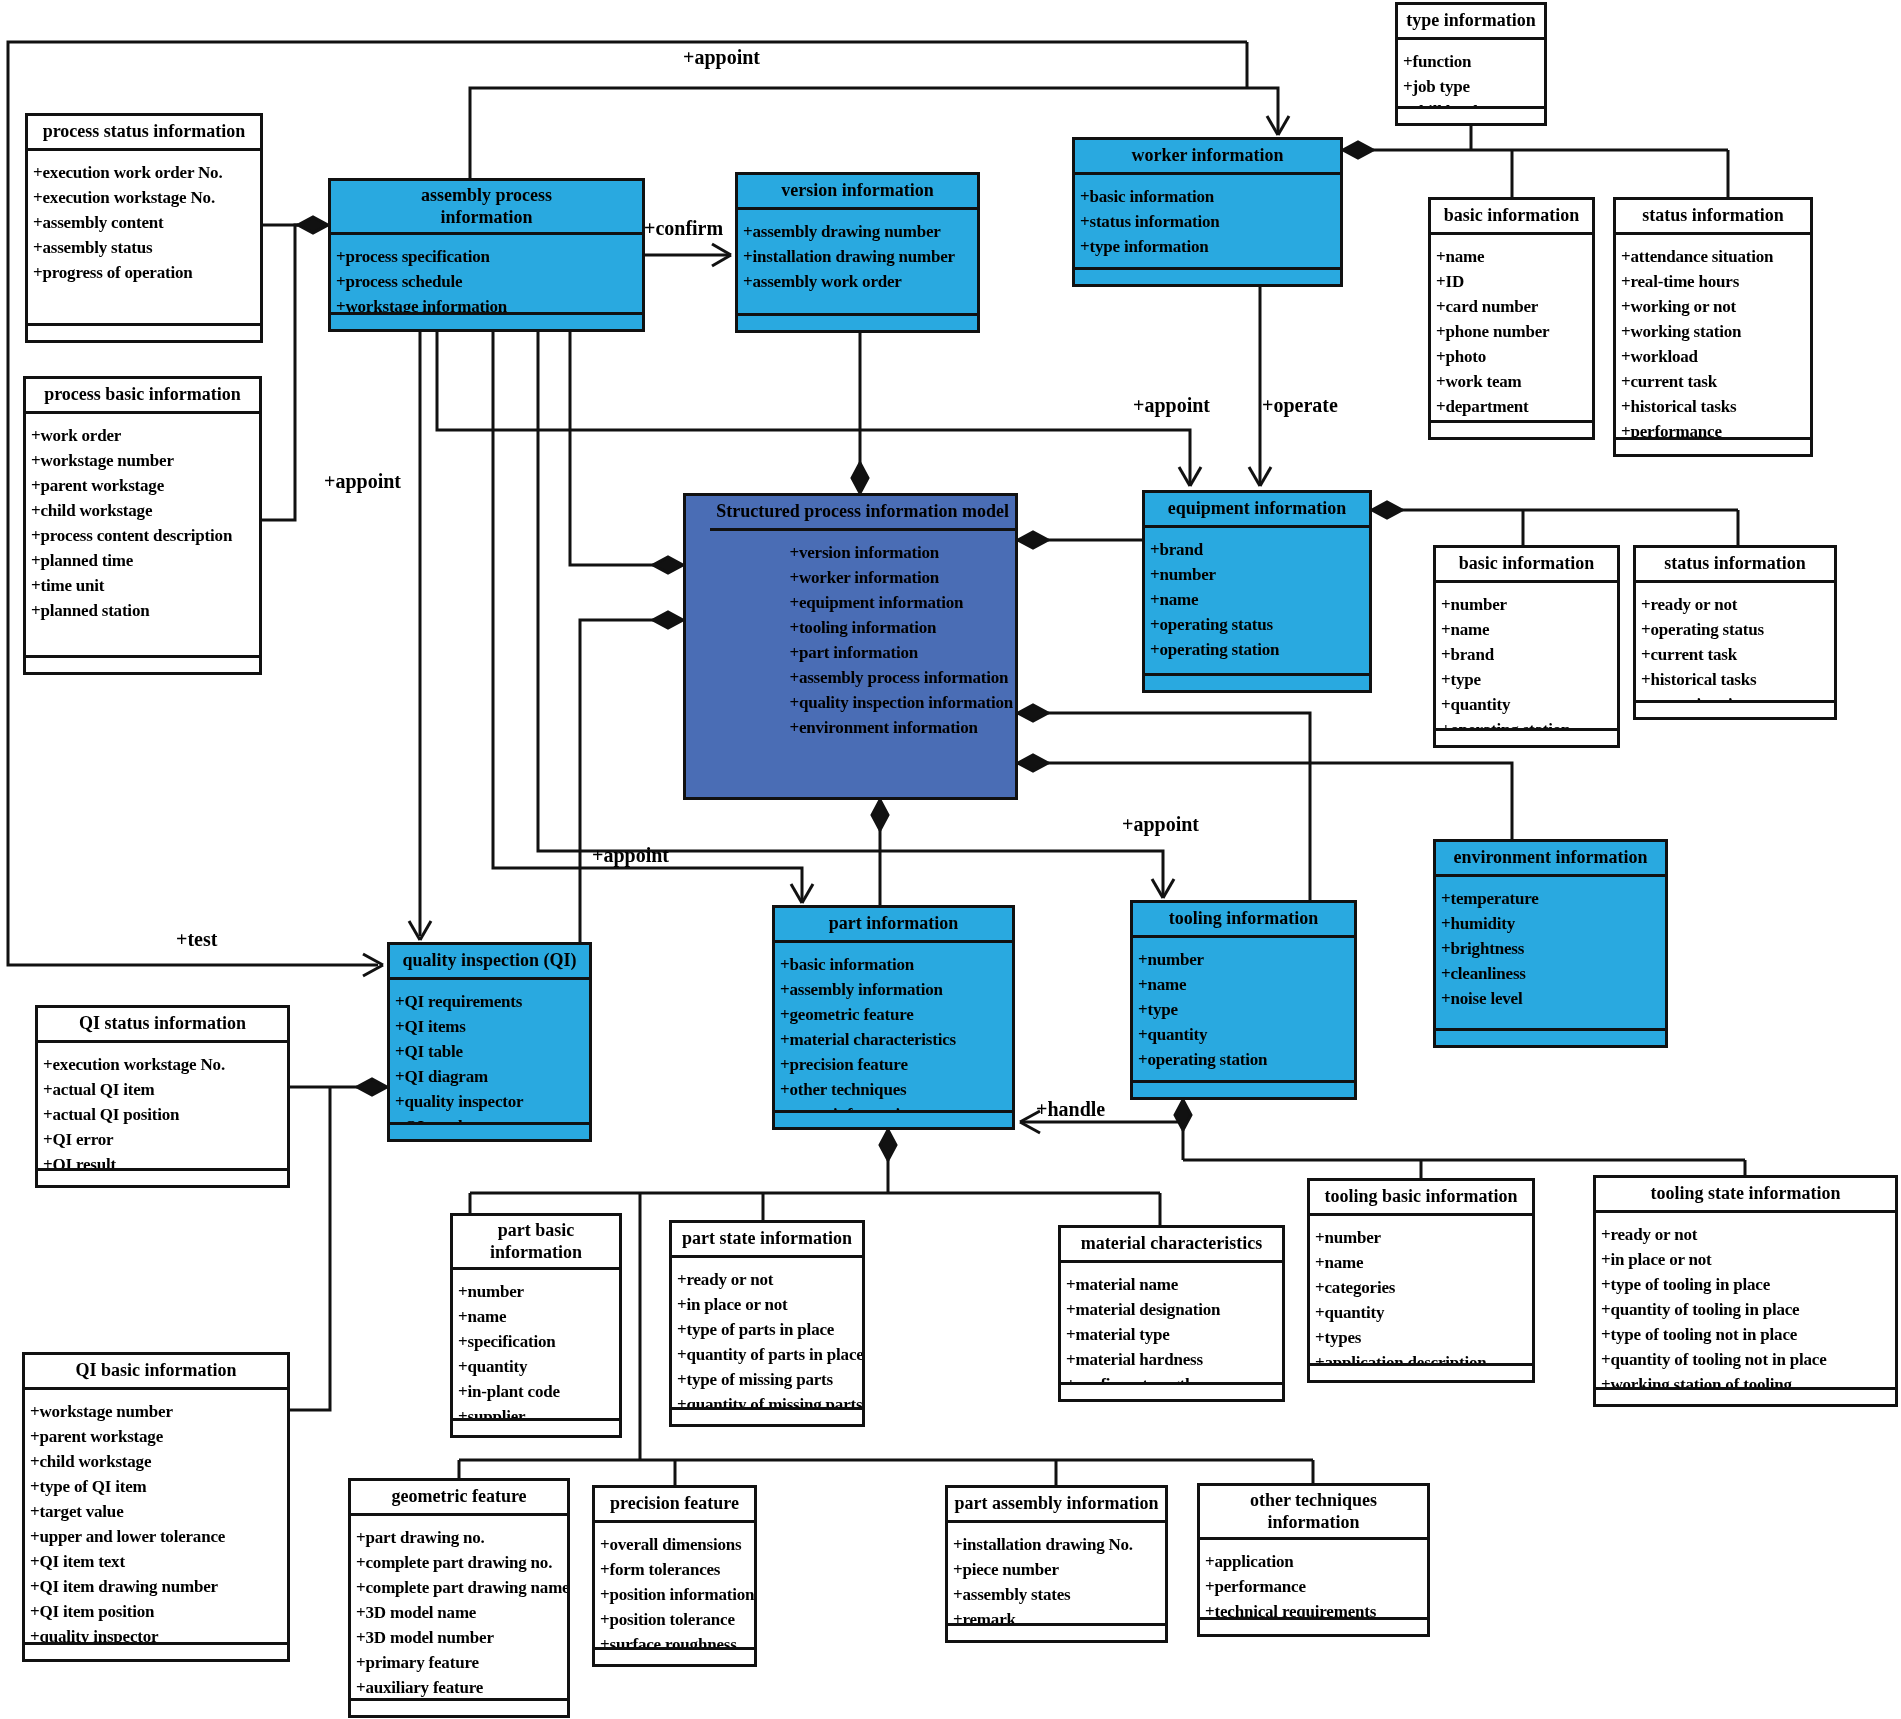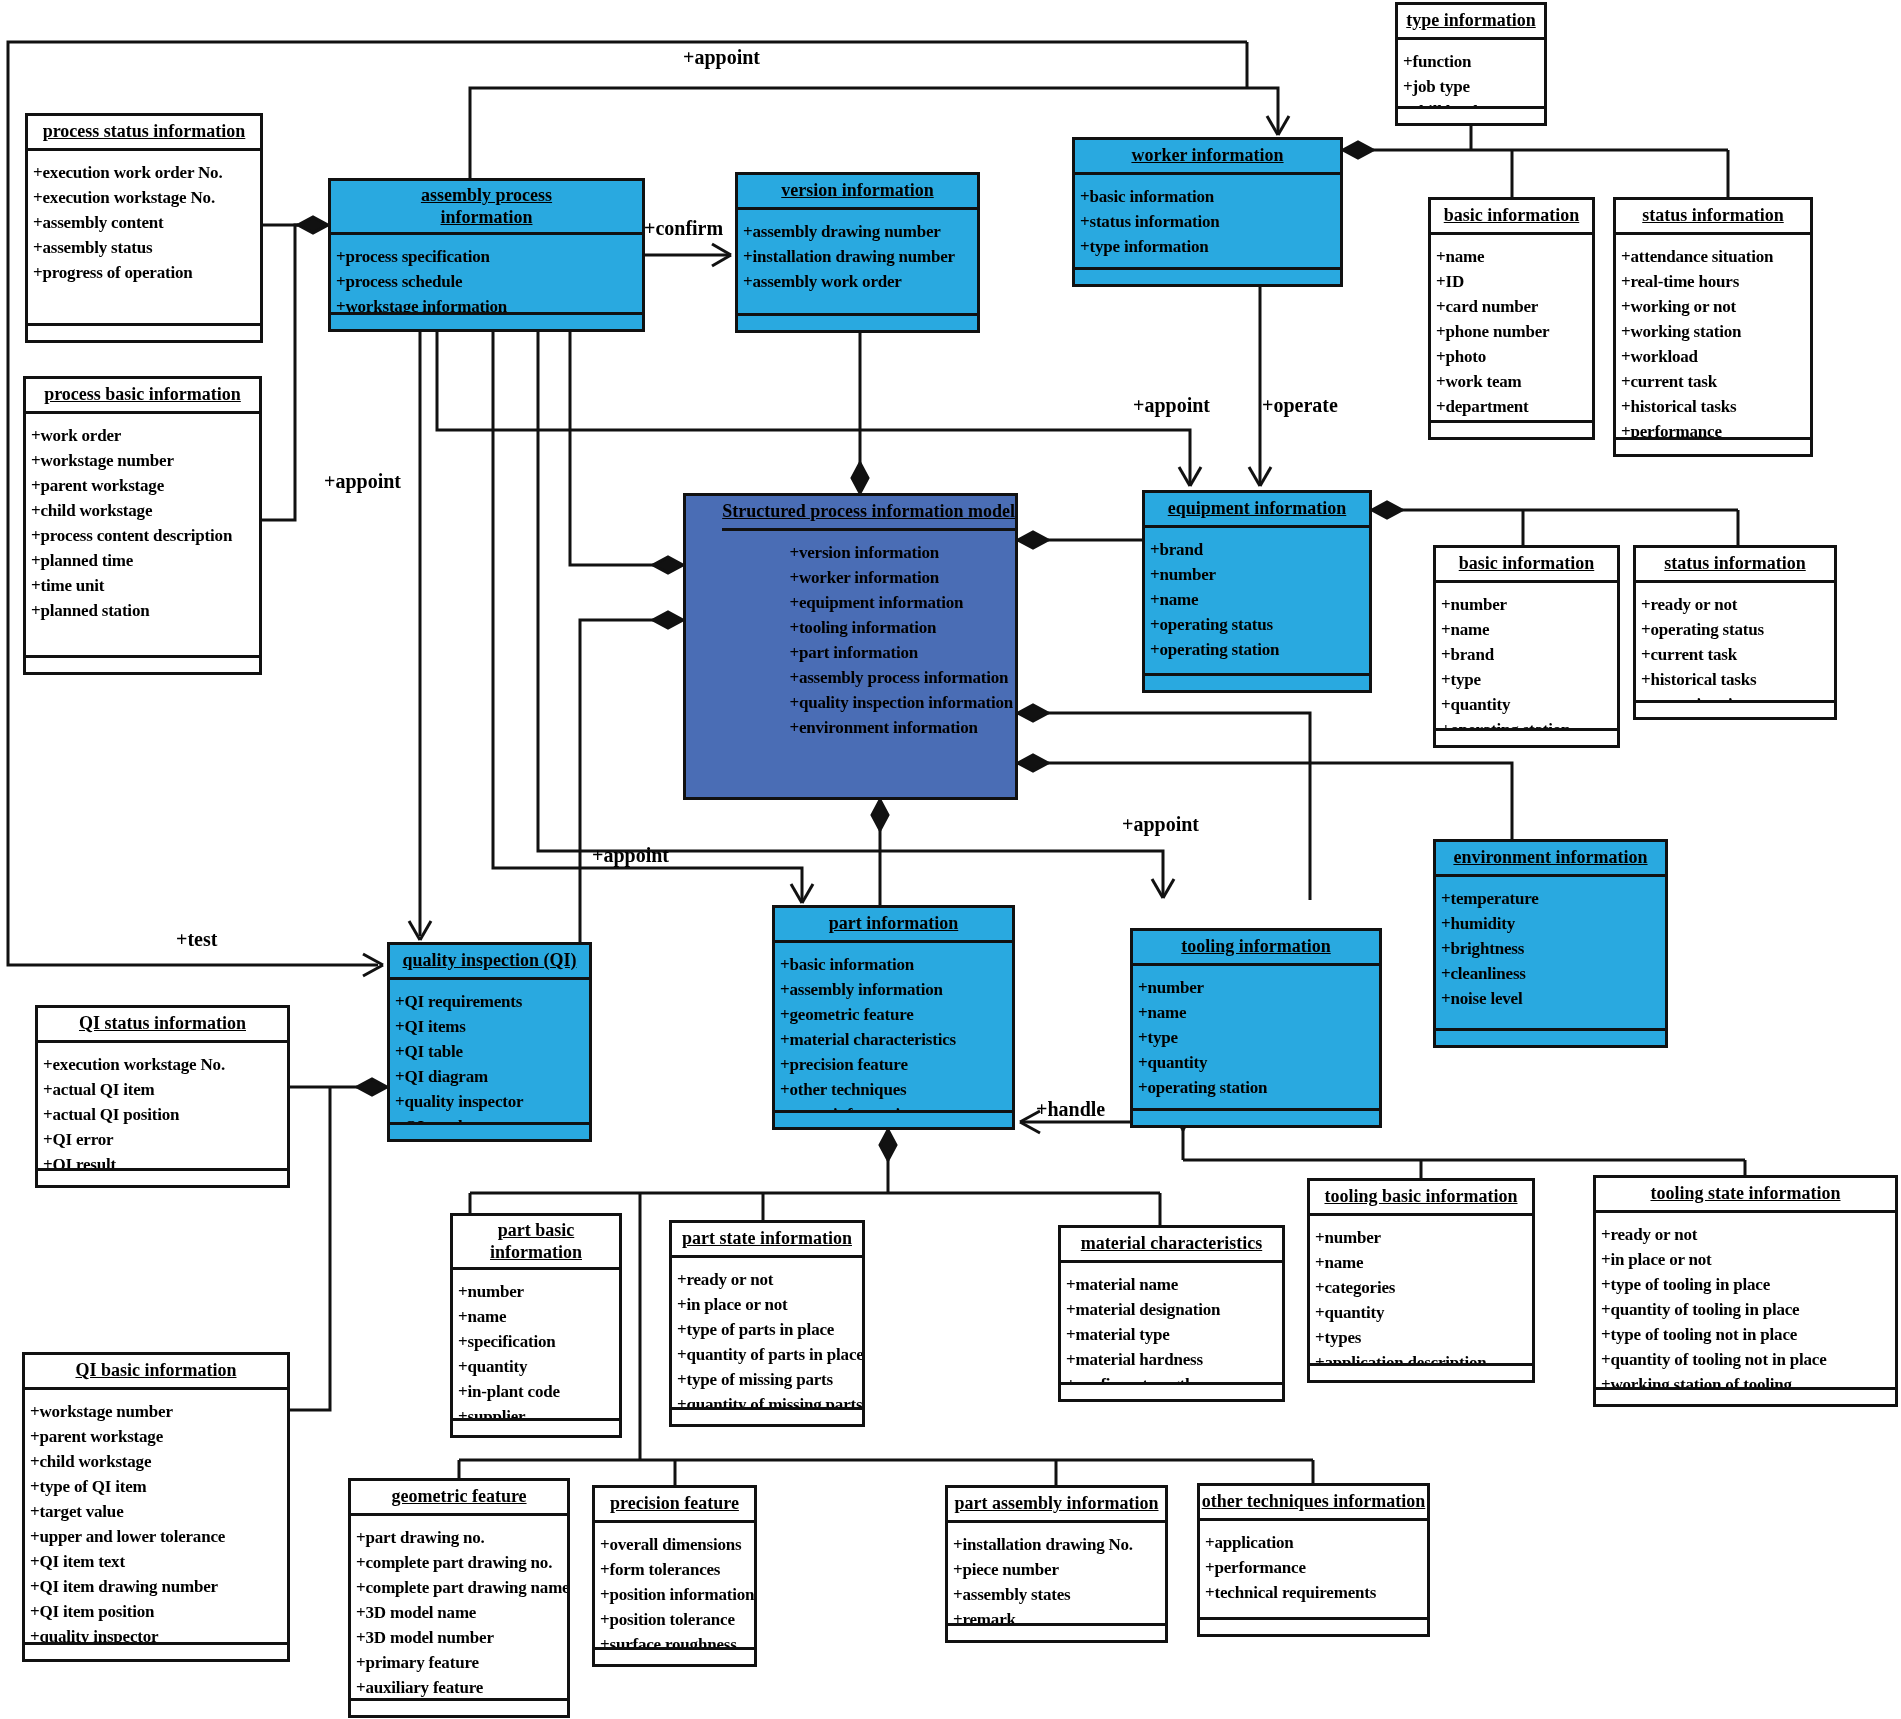--- a/index.html
+++ b/index.html
@@ -10,21 +10,21 @@
   }
   html,body{margin:0;padding:0;background:#fff;}
   .canvas{position:relative;width:1901px;height:1719px;background:#fff;overflow:hidden;
           font-family:"Liberation Serif",serif;}
   svg.wires{position:absolute;left:0;top:0;z-index:1;pointer-events:none;}
   .cbox{position:absolute;z-index:2;display:flex;flex-direction:column;box-sizing:border-box;
         border:3px solid var(--line);background:var(--class-white);font-weight:bold;color:#000;}
   .cbox.cyan{background:var(--class-cyan);}
   .cbox.blue{background:var(--model-blue);align-items:flex-end;}
   .cbox .title{border-bottom:3px solid var(--line);display:flex;align-items:center;justify-content:center;
-        text-align:center;font-size:18px;line-height:1.2;padding:4px 0;min-height:24px;text-decoration:underline;}
+        text-align:center;font-size:18px;line-height:1.2;padding:4px 6px;min-height:24px;}
   .cbox.padtitle .title{padding-left:48px;padding-right:48px;}
   .cbox .attrs{flex:1;padding:3px 2px 1px 5px;font-size:17px;overflow:hidden;margin-top:6px;}
   .cbox .attrs .attr{line-height:25px;white-space:nowrap;letter-spacing:-0.2px;}
   .cbox .footer{height:14px;border-top:3px solid var(--line);}
   .elabel{position:absolute;z-index:3;font-weight:bold;font-size:20px;white-space:nowrap;color:#000;}
 </style>
 </head>
 <body>
 
 <div class="canvas">
@@ -307,21 +307,21 @@
         <div class="attr">+assembly information</div>
         <div class="attr">+geometric feature</div>
         <div class="attr">+material characteristics</div>
         <div class="attr">+precision feature</div>
         <div class="attr">+other techniques</div>
         <div class="attr">+states information</div>
       </div>
     <div class="footer"></div>
   </div>
 
-  <div class="cbox cyan" style="left:1130px;top:928px;width:252px;height:200px">
+  <div class="cbox cyan" style="left:1130px;top:900px;width:227px;height:200px">
     <div class="title">tooling information</div>
     <div class="attrs">
         <div class="attr">+number</div>
         <div class="attr">+name</div>
         <div class="attr">+type</div>
         <div class="attr">+quantity</div>
         <div class="attr">+operating station</div>
       </div>
     <div class="footer"></div>
   </div>

